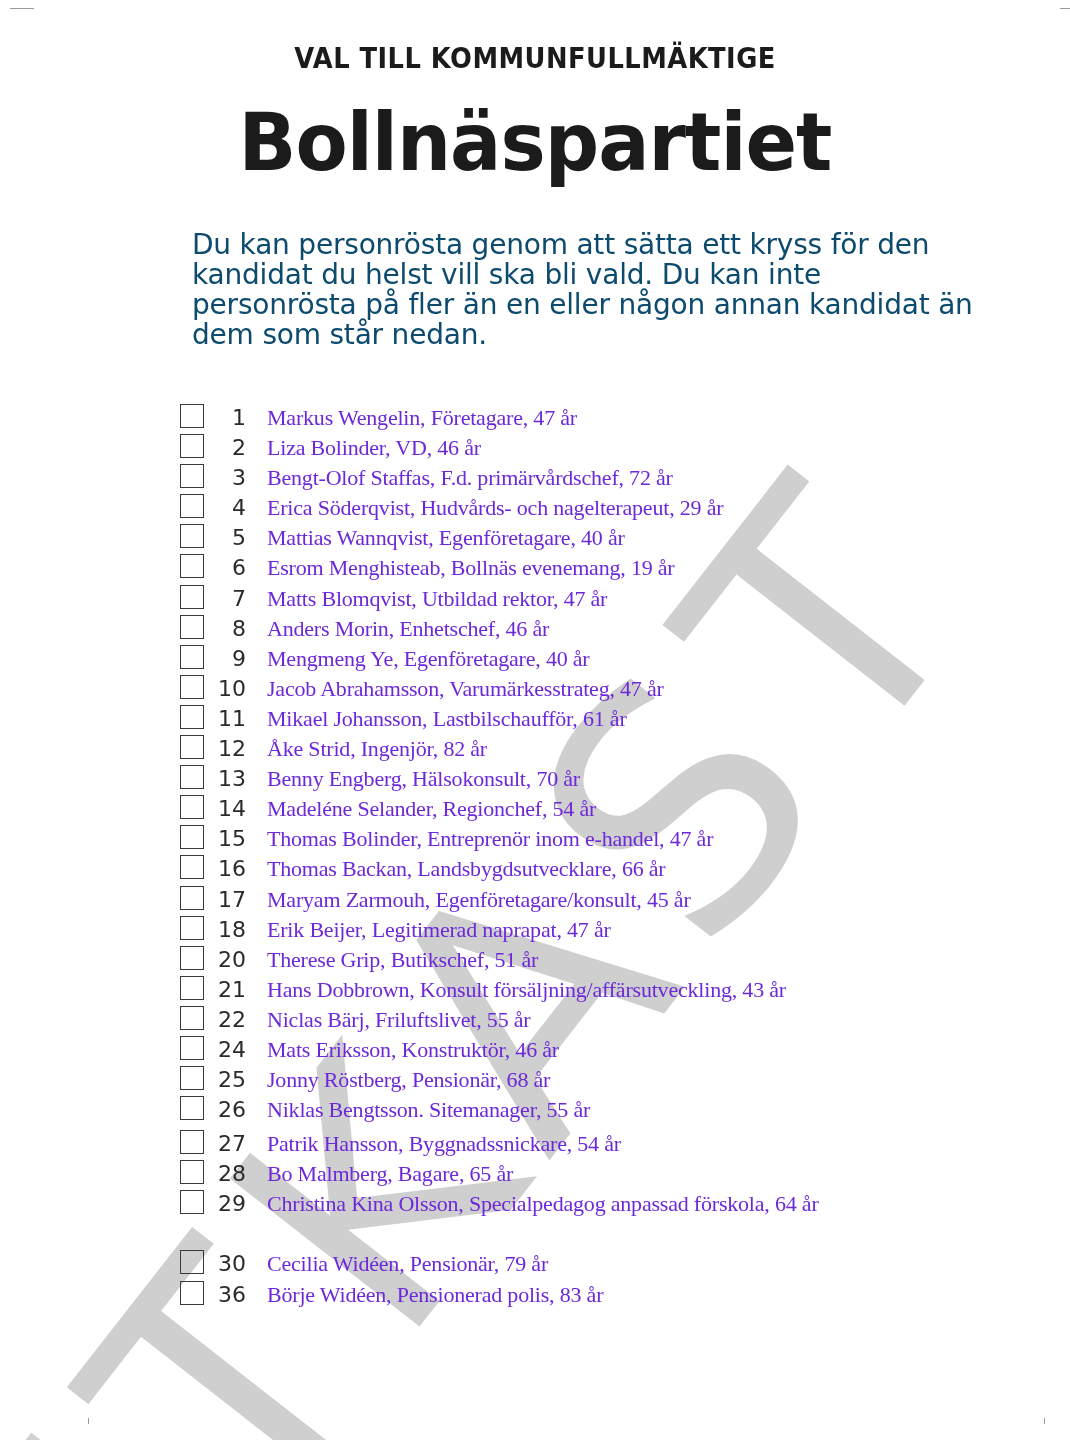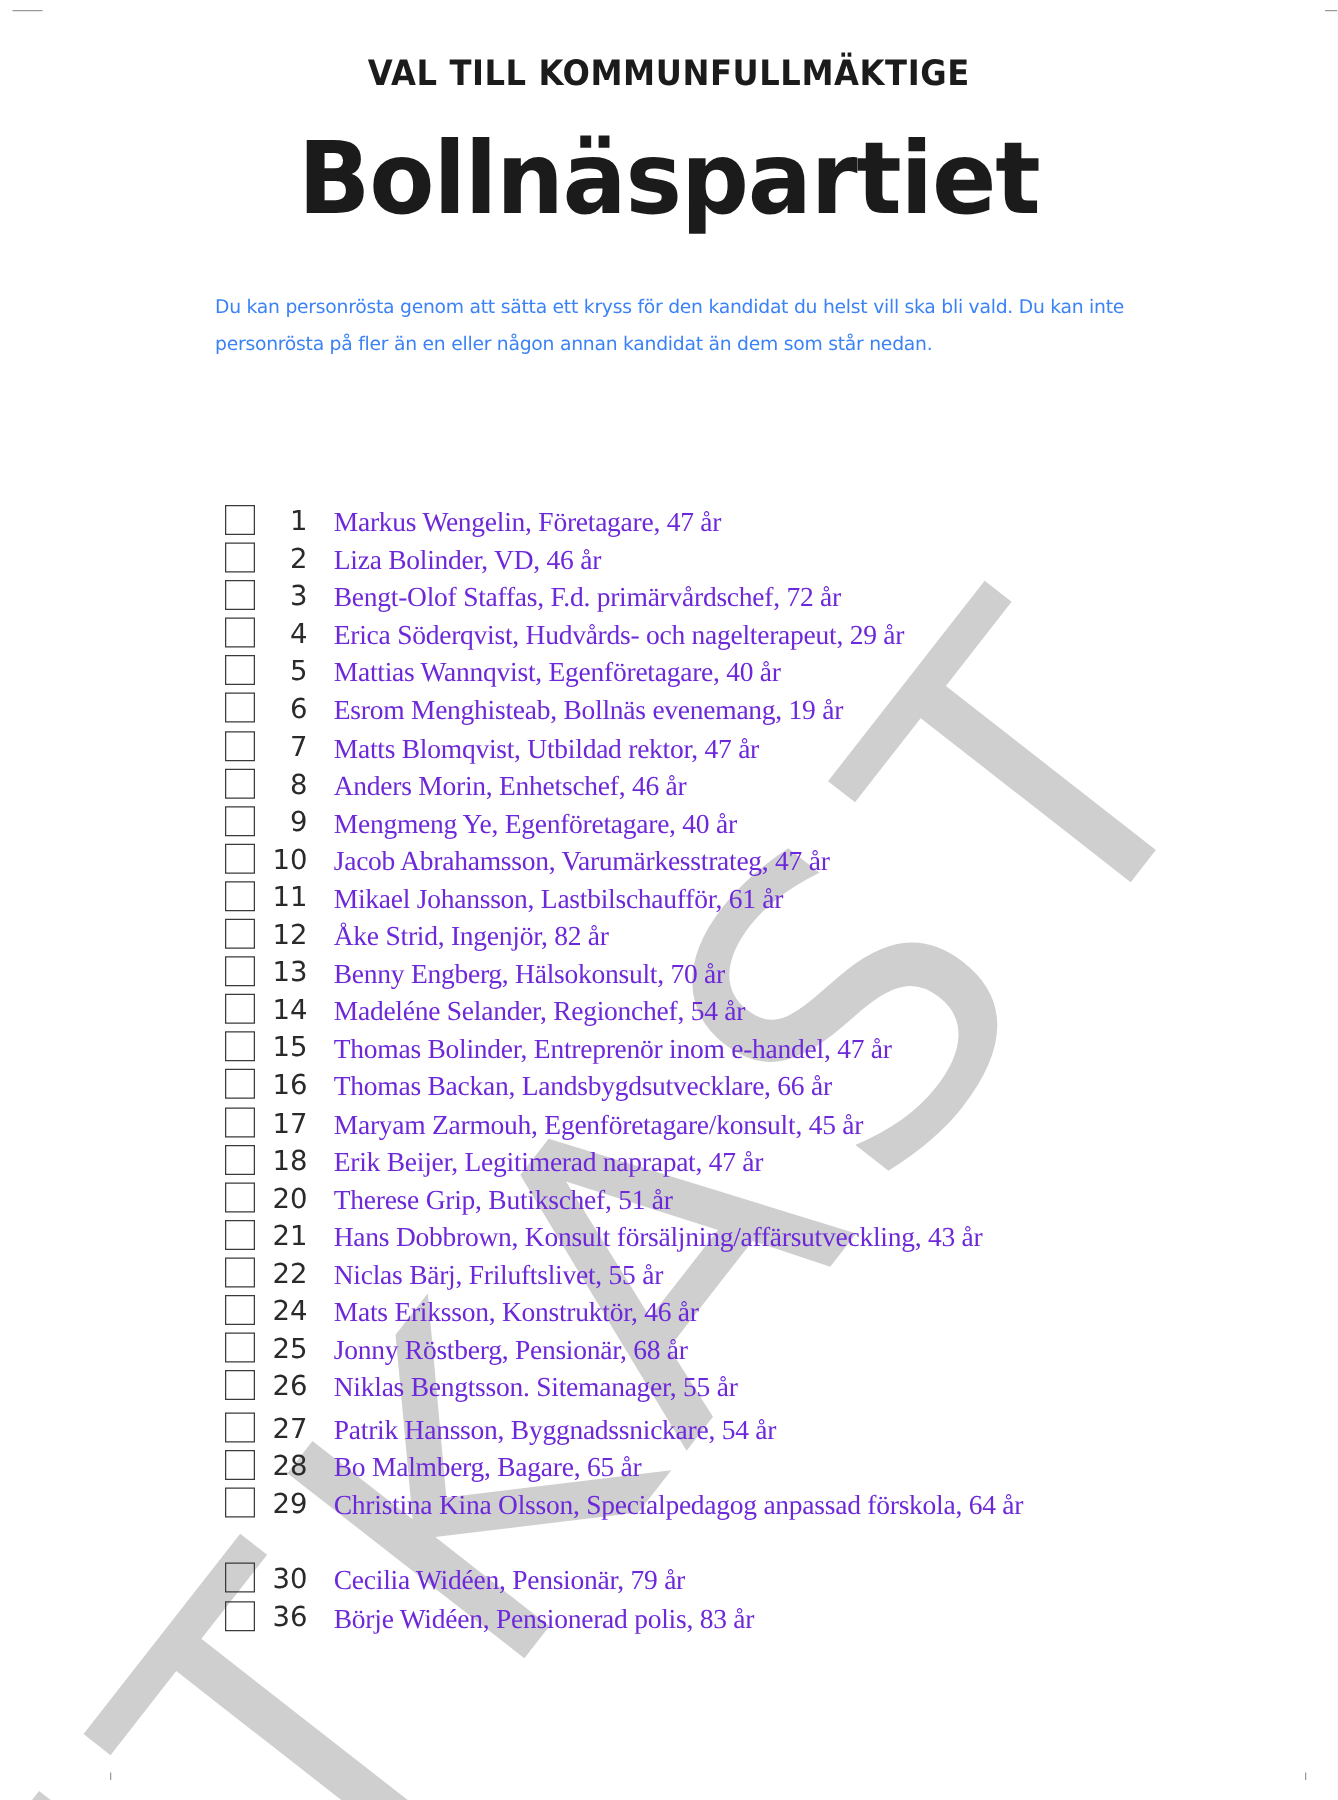--- a/index.html
+++ b/index.html
@@ -19,22 +19,22 @@
     position: absolute; left: 0; width: 1070px; top: 42px; text-align: center;
     font-family: "DejaVu Sans", sans-serif; font-weight: bold; font-size: 28px; letter-spacing: 0.5px; color: #1b1b1b;
     transform: scaleX(0.92);
   }
   .party-name {
     position: absolute; left: 0; width: 1070px; top: 96px; text-align: center;
     font-family: "DejaVu Sans", sans-serif; font-weight: bold; font-size: 80px; color: #1b1b1b; letter-spacing: -1px;
     transform: scaleX(0.95);
   }
   .instructions {
-    position: absolute; left: 172px; top: 230px; width: 800px;
-    font-size: 15px; line-height: 30px; color: #3b82f6; letter-spacing: -0.2px;
+    position: absolute; left: 192px; top: 230px; width: 800px;
+    font-size: 28px; line-height: 30px; color: #0c4a6e; letter-spacing: -0.2px;
   }
   .candidates { position: absolute; left: 180px; top: 403px; width: 820px; }
   .cand {
     position: relative; height: 30.1px; display: flex; align-items: flex-start;
   }
   .cand .box {
     position: absolute; left: 0; top: 1px; width: 24px; height: 24px; border: 1.6px solid #3a3a3a; box-sizing: border-box; background: transparent;
   }
   .cand .num {
     position: absolute; left: 30px; width: 36px; text-align: right; top: 2px;

